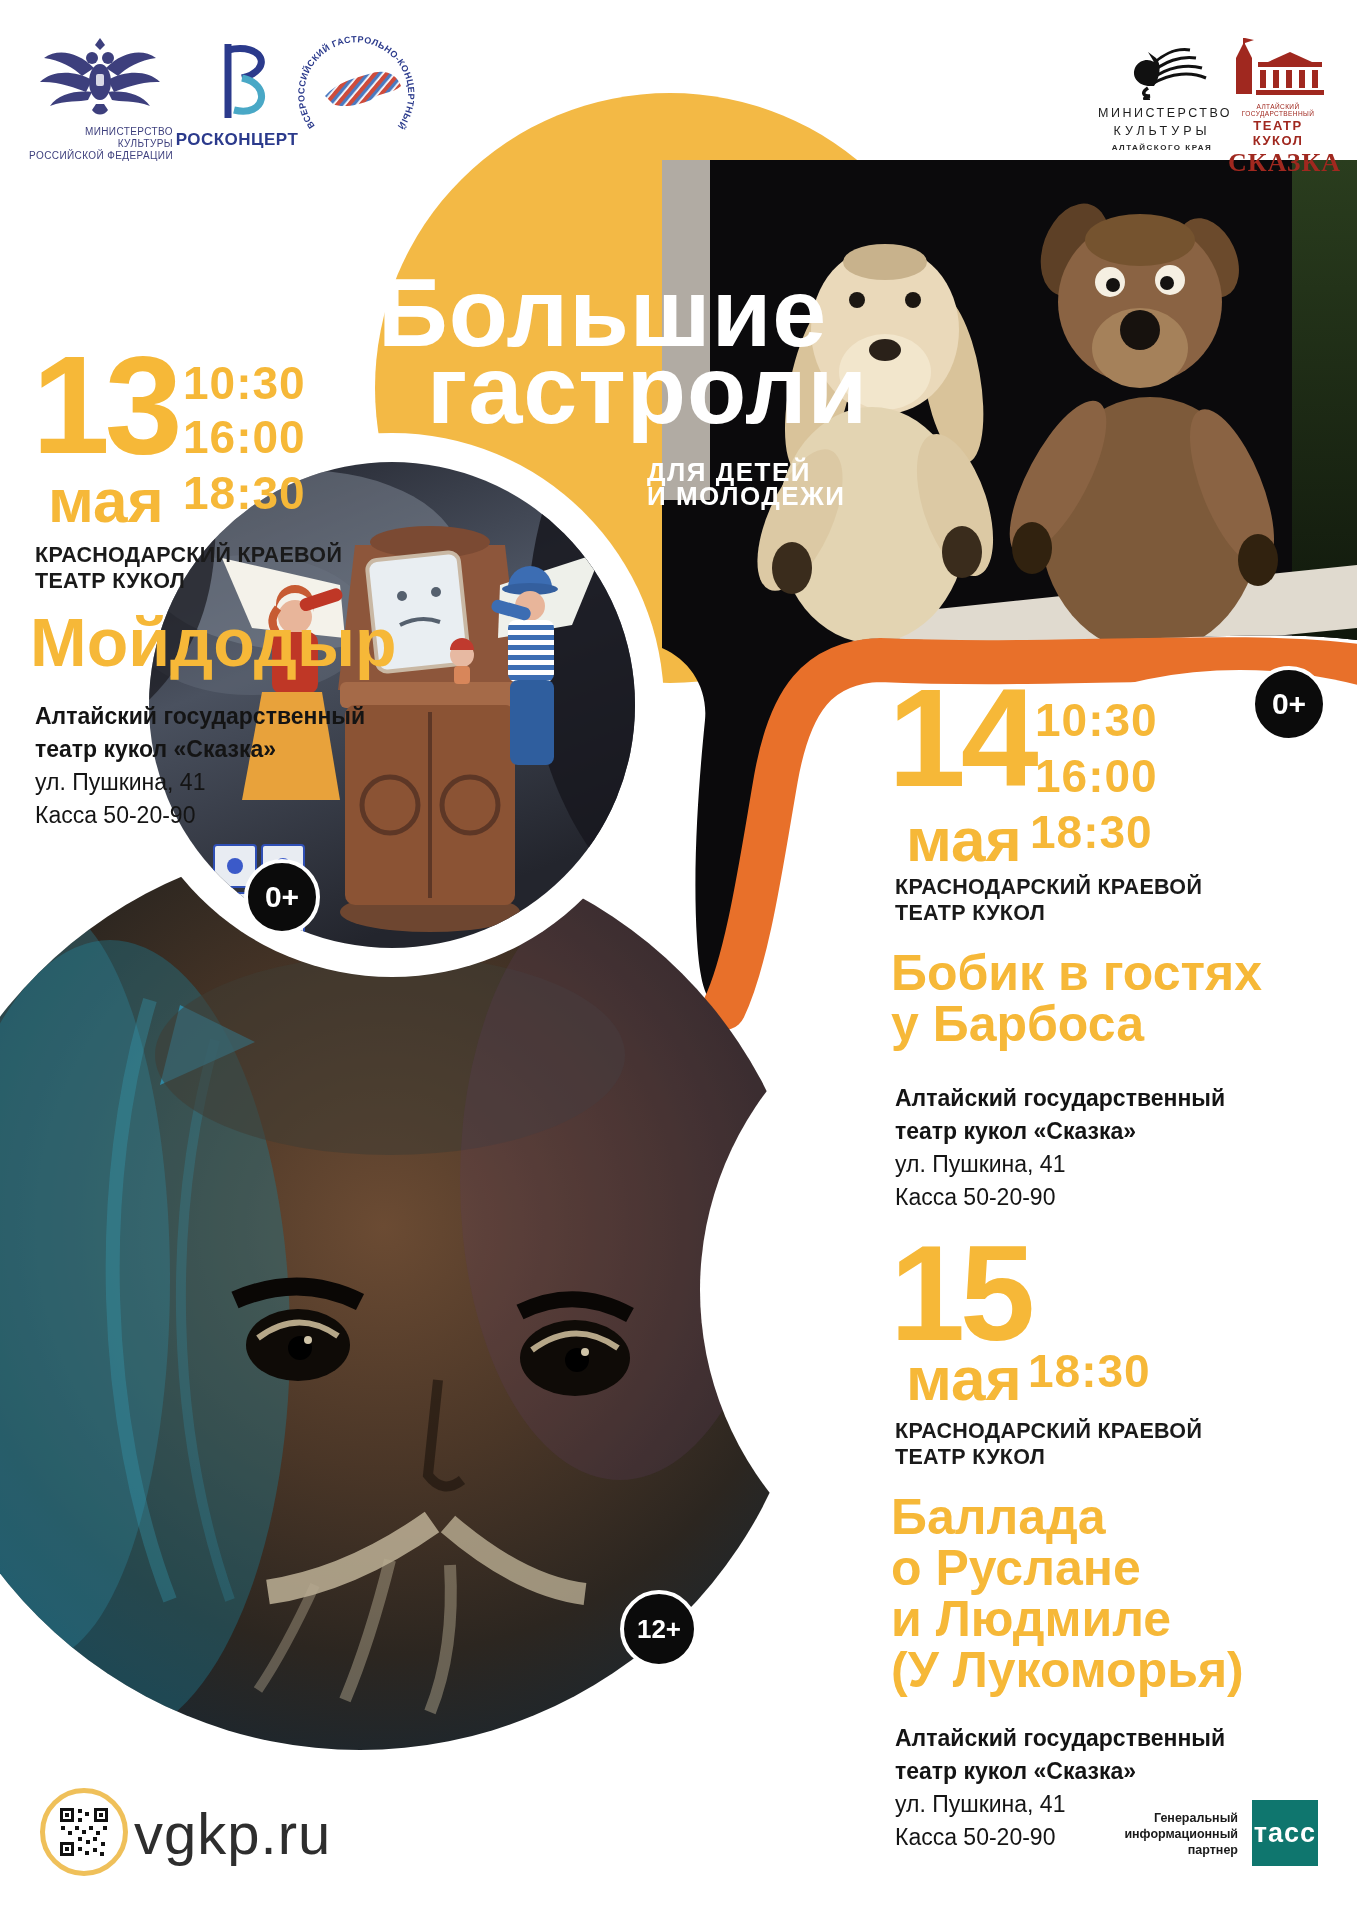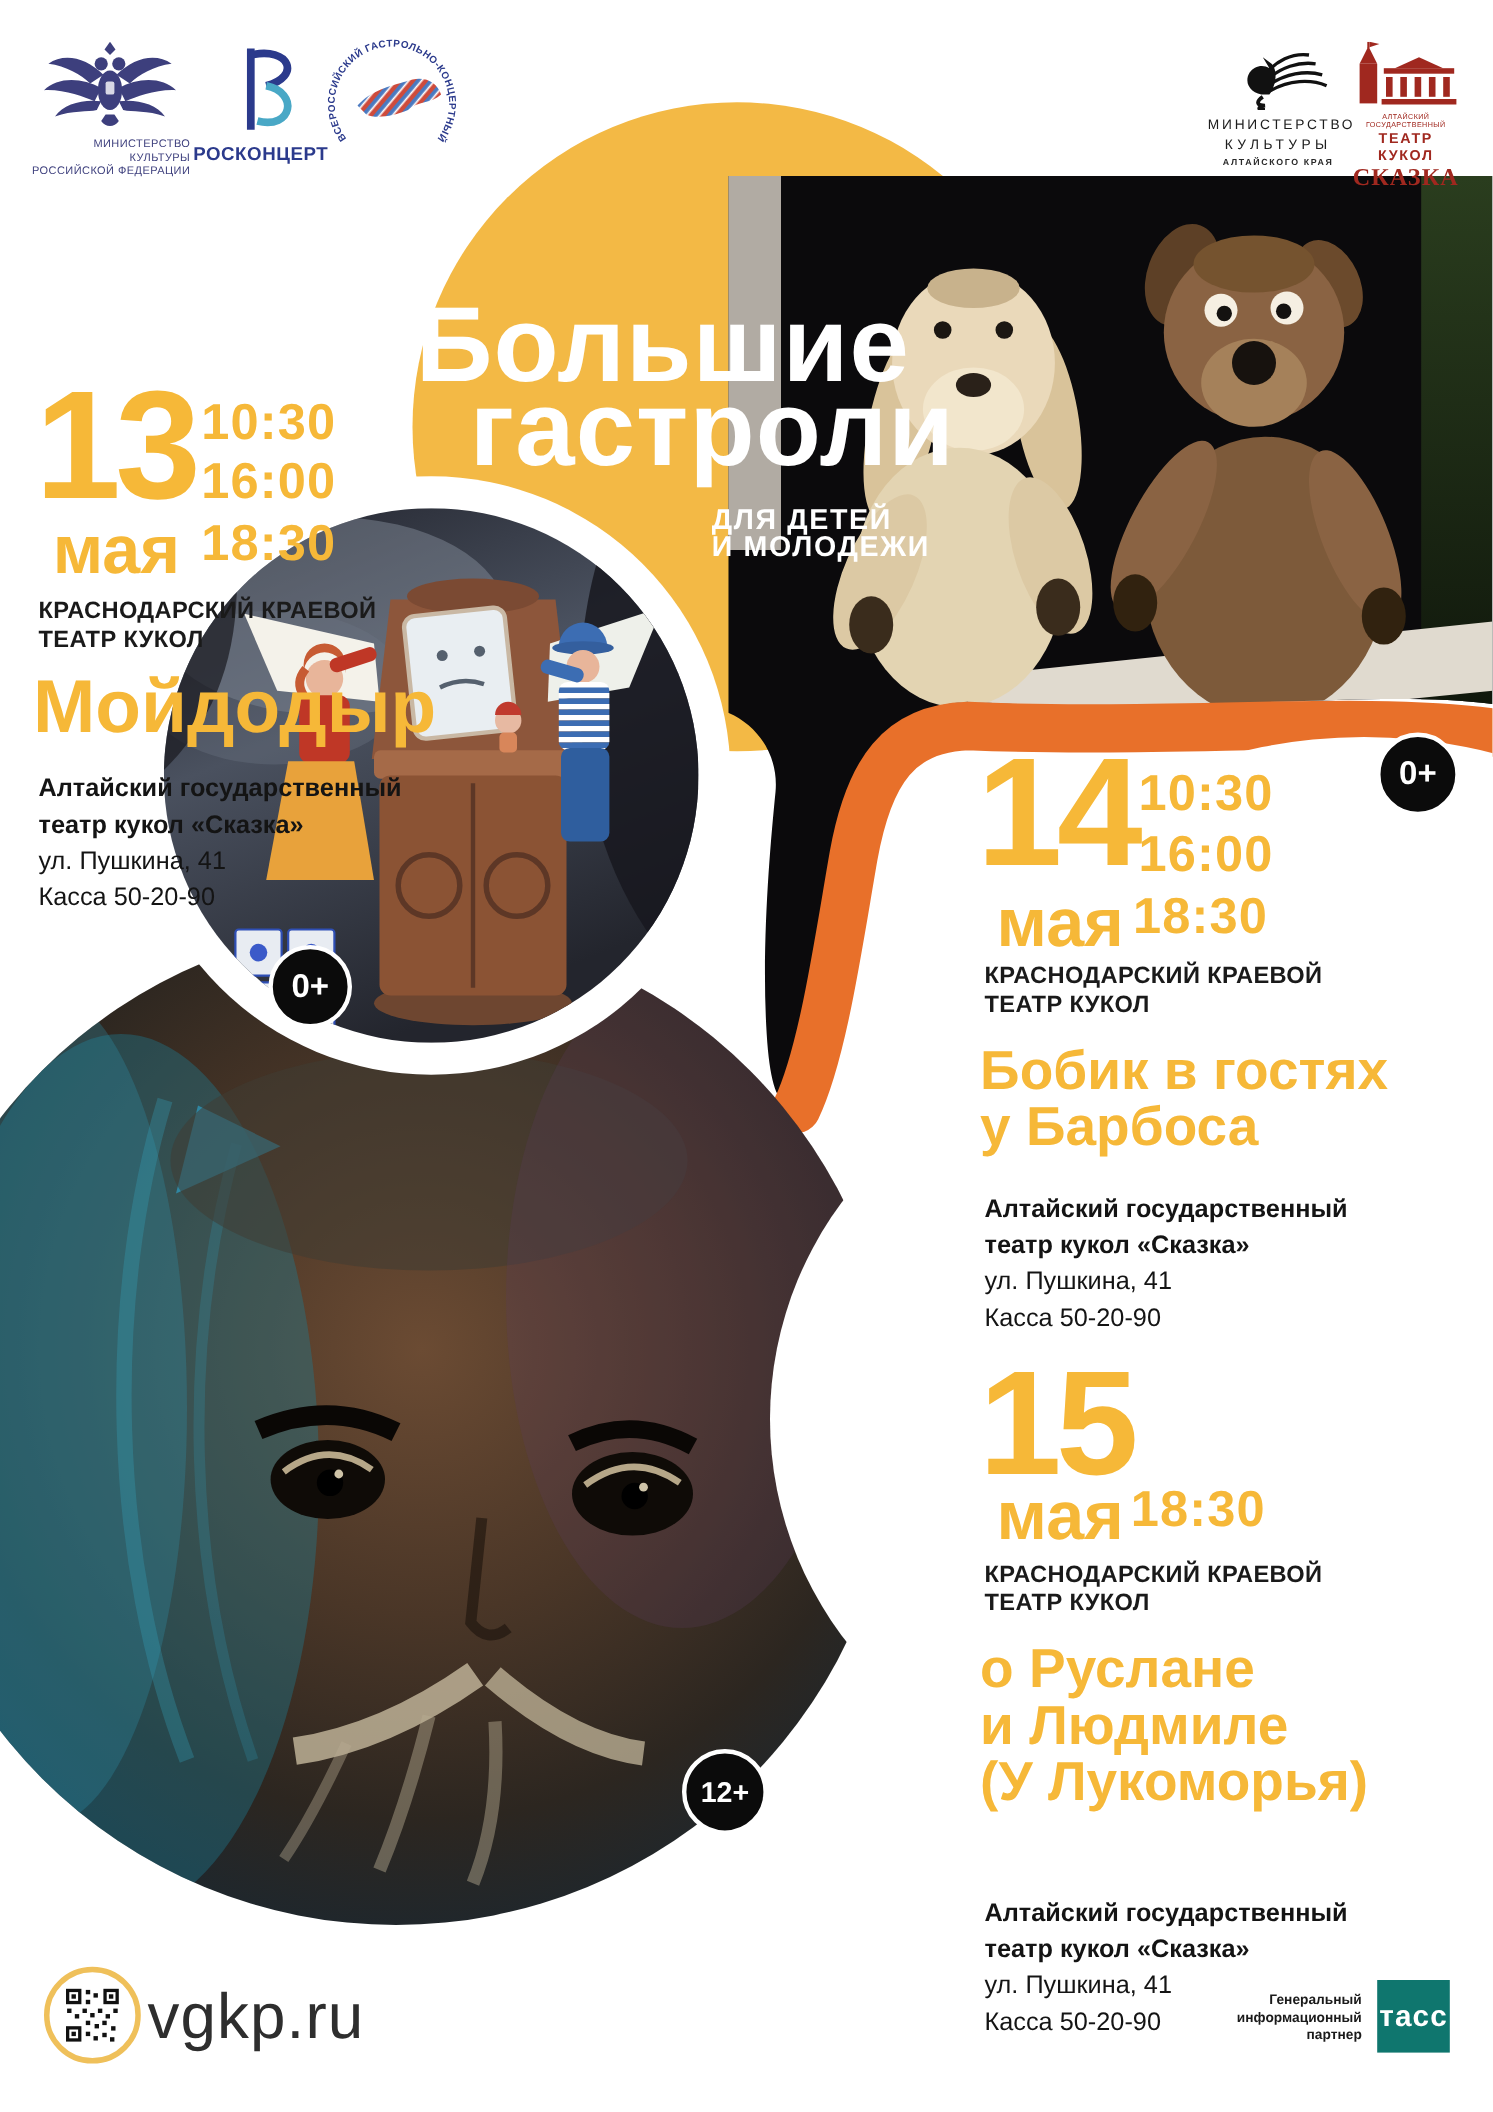--- a/index.html
+++ b/index.html
@@ -26,21 +26,21 @@
   .badge-80{width:70px;height:70px;font-size:26px;}
   
   .logo-caption{color:#3D3F7D;font-size:10px;line-height:12px;text-align:right;letter-spacing:.4px;}
   .rosc-label{color:#2B3A8C;font-size:17px;font-weight:bold;letter-spacing:.5px;text-align:center;}
   .mka-l1{color:#1d1d1d;font-size:12.5px;letter-spacing:2.5px;text-align:center;}
   .mka-l2{color:#1d1d1d;font-size:12.5px;letter-spacing:4px;text-align:center;margin-top:4px;}
   .mka-l3{color:#2a2a2a;font-size:8px;letter-spacing:1.5px;text-align:center;margin-top:5px;font-weight:bold;}
   .skz{color:#A0281F;text-align:center;}
   .skz-l1{font-size:6.5px;letter-spacing:.4px;}
   .skz-l2{font-size:13px;letter-spacing:1.5px;margin-top:1px;font-weight:bold;}
-  .skz-l3{font-size:22px;font-weight:bold;letter-spacing:1px;margin-top:0px;font-family:"Liberation Serif",serif;}
+  .skz-l3{font-size:26px;font-weight:bold;letter-spacing:1px;margin-top:0px;font-family:"Liberation Serif",serif;}
   
   .site{font-size:58px;color:#2E2E2E;letter-spacing:1px;}
   .partner{font-size:12.5px;font-weight:bold;color:#1a1a1a;line-height:16px;text-align:right;}
   .tass{position:absolute;width:66px;height:66px;background:#0f766e;color:#fff;display:flex;
         align-items:center;justify-content:center;font-weight:bold;font-size:27px;letter-spacing:1px;}
 </style>
 </head>
 <body>
 
 <div class="page">
@@ -371,20 +371,21 @@
   <div class="badge badge-76" style="left:1251px;top:666px;">0+</div>
 
   <div class="abs day day15" style="left:890px;top:1226px;">15</div>
   <div class="abs month" style="left:906px;top:1348px;">мая</div>
   <div class="abs time" style="left:1028px;top:1348px;">18:30</div>
   <div class="abs org" style="left:895px;top:1418px;">
     <div>КРАСНОДАРСКИЙ КРАЕВОЙ</div>
     <div>ТЕАТР КУКОЛ</div>
   </div>
   <div class="abs show show-multi" style="left:891px;top:1492px;">
+    <div>Баллада</div>
     <div>о Руслане</div>
     <div>и Людмиле</div>
     <div>(У Лукоморья)</div>
   </div>
   <div class="abs venue" style="left:895px;top:1722px;">
     <div class="b">Алтайский государственный</div>
     <div class="b">театр кукол «Сказка»</div>
     <div>ул. Пушкина, 41</div>
     <div>Касса 50-20-90</div>
   </div>

